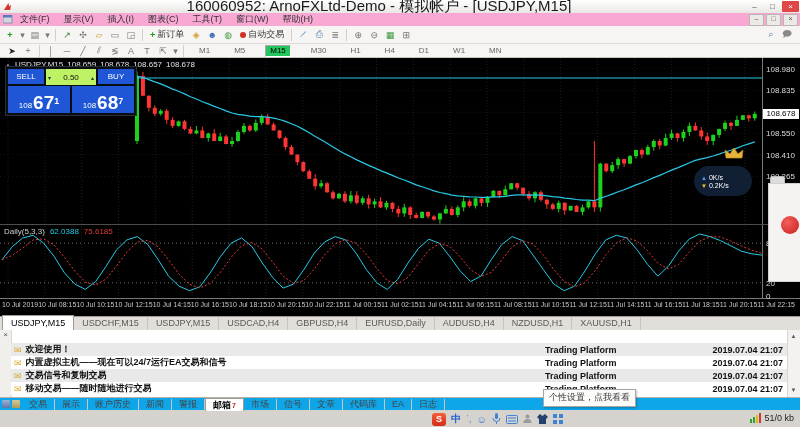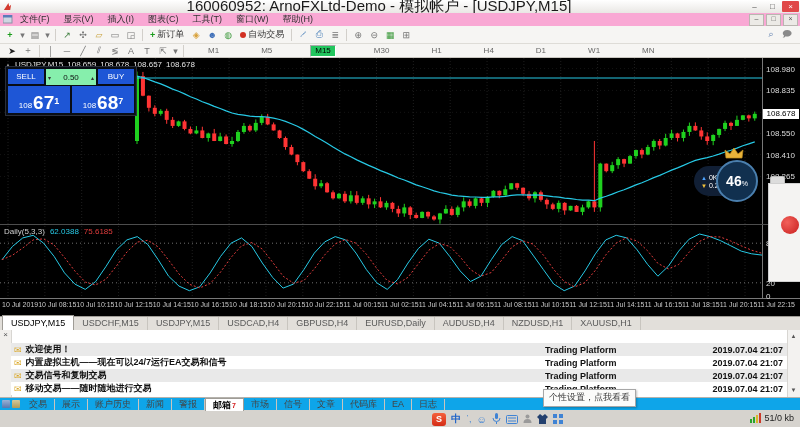--- a/index.html
+++ b/index.html
@@ -23,21 +23,21 @@
   
   .toolbar1{left:0;top:26px;width:800px;height:18px;background:#f6f5f3;border-bottom:1px solid #dedcd7;
             display:flex;align-items:center;padding-left:2px;box-sizing:border-box;}
   .toolbar2{left:0;top:44px;width:800px;height:14px;background:#f6f5f3;border-bottom:1px solid #c9c6c0;
             display:flex;align-items:center;padding-left:4px;box-sizing:border-box;}
   .tsep{width:1px;height:12px;background:#d2cfca;margin:0 3px;}
   .tico{display:inline-flex;align-items:center;justify-content:center;min-width:14px;height:13px;
         font-size:9px;color:#777;margin:0 1px;}
   .tbtn{display:inline-flex;align-items:center;gap:2px;padding:0 4px;height:14px;font-size:9px;color:#333;}
   .dot{width:6px;height:6px;border-radius:50%;display:inline-block;}
-  .tf{padding:0 4px;height:12px;line-height:12px;font-size:8px;color:#666;margin:0 17px;}
+  .tf{padding:0 4px;height:12px;line-height:12px;font-size:8px;color:#666;margin:0 8px;}
   .tf.active{background:#22c55e;border:1px solid #aaa;border-right-color:#fff;border-bottom-color:#fff;color:#000;height:10px;line-height:10px;}
   
   .chartwrap{left:0;top:58px;width:800px;height:258px;background:#000;}
   #chart-svg{position:absolute;left:0;top:0;}
   .axis-vline{left:762px;top:58px;width:1px;height:240px;background:#787878;z-index:2;}
   .pane-sep{left:0;top:224px;width:800px;height:1px;background:#4d4d4d;z-index:2;}
   .taxis-line{left:0;top:298px;width:800px;height:1px;background:#787878;z-index:2;}
   .price-label{position:absolute;left:766px;font-size:8px;color:#dcdcdc;z-index:2;font-family:"Liberation Sans",sans-serif;}
   .cur-price{left:763px;width:36px;height:10px;background:#fff;color:#000;font-size:8px;text-align:center;
              line-height:10px;z-index:3;}
@@ -45,21 +45,21 @@
   .time-axis{left:2px;top:301px;width:756px;height:13px;display:flex;justify-content:space-between;z-index:2;}
   .time-axis span{font-size:7px;color:#c8c8c8;white-space:nowrap;}
   .info-line{left:5px;top:60px;z-index:3;font-size:8px;color:#e4e4e4;display:flex;gap:4px;align-items:center;}
   .info-line .tri{color:#9a9a9a;font-size:6px;}
   .stoch-info{left:4px;top:227px;z-index:3;font-size:8px;color:#cfcfcf;display:flex;gap:5px;}
   
   .tradepanel{left:5px;top:66px;width:132px;height:50px;background:rgba(10,14,22,.92);z-index:4;
               border:1px solid #2a2f3a;box-sizing:border-box;padding:2px;}
   .tp-top{display:flex;height:15px;gap:2px;}
   .tp-btn{flex:0 0 36px;background:#1e56d6;color:#fff;font-size:8px;display:flex;align-items:center;justify-content:center;}
-  .tp-spread{flex:1;background:#86efac;display:flex;align-items:center;justify-content:space-between;padding:8px 2px;font-size:8px;color:#111;}
+  .tp-spread{flex:1;background:#bef264;display:flex;align-items:center;justify-content:space-between;padding:8px 2px;font-size:8px;color:#111;}
   .tp-spread .sar{font-size:6px;color:#333;}
   .tp-prices{display:flex;height:27px;gap:2px;margin-top:2px;}
   .tp-price{flex:1;background:#1e56d6;color:#fff;display:flex;align-items:flex-end;justify-content:center;padding-bottom:2px;}
   .tp-small{font-size:8px;margin-right:1px;line-height:10px;}
   .tp-big{font-size:19px;font-weight:bold;line-height:17px;}
   .tp-sup{font-size:9px;font-weight:bold;line-height:20px;vertical-align:top;}
   
   .speedpill{left:694px;top:166px;width:58px;height:30px;background:rgba(18,33,56,.95);border-radius:15px;
              z-index:6;color:#fff;font-size:7px;display:flex;flex-direction:column;justify-content:center;
              padding-left:7px;box-sizing:border-box;gap:1px;}
@@ -563,24 +563,20 @@
 
   <svg class="abs crown" width="20" height="13" viewBox="0 0 20 13">
     <path d="M2 11 L1 3 L6 7 L10 1 L14 7 L19 3 L18 11 Z" fill="#e8b33a" stroke="#c28f1e" stroke-width="0.7"></path>
   </svg>
   <div class="abs speedpill">
     <div><span class="uar">▲</span>
       <span>0K/s</span></div>
     <div><span class="dar">▼</span>
       <span>0.2K/s</span></div>
   </div>
-  <div class="abs pctcircle">
-    <span class="pct-num">46</span>
-    <span class="pct-sign">%</span>
-  </div>
 
   <div class="abs charttabs" id="chart-tabs">
       <span class="ctab active">USDJPY,M15</span>
       <span class="ctab">USDCHF,M15</span>
       <span class="ctab">USDJPY,M15</span>
       <span class="ctab">USDCAD,H4</span>
       <span class="ctab">GBPUSD,H4</span>
       <span class="ctab">EURUSD,Daily</span>
       <span class="ctab">AUDUSD,H4</span>
       <span class="ctab">NZDUSD,H1</span>

